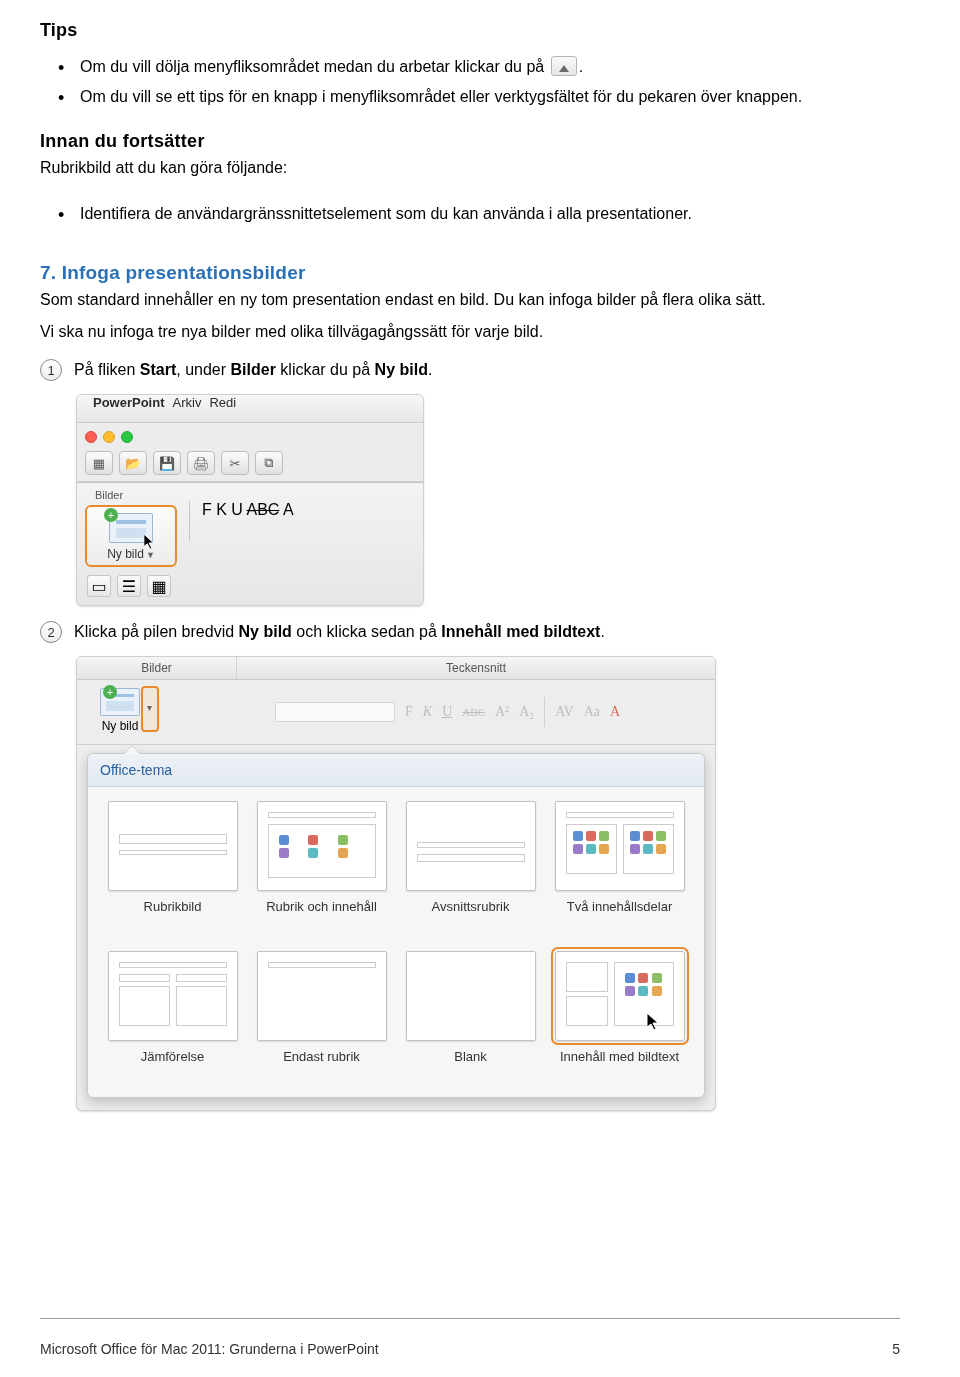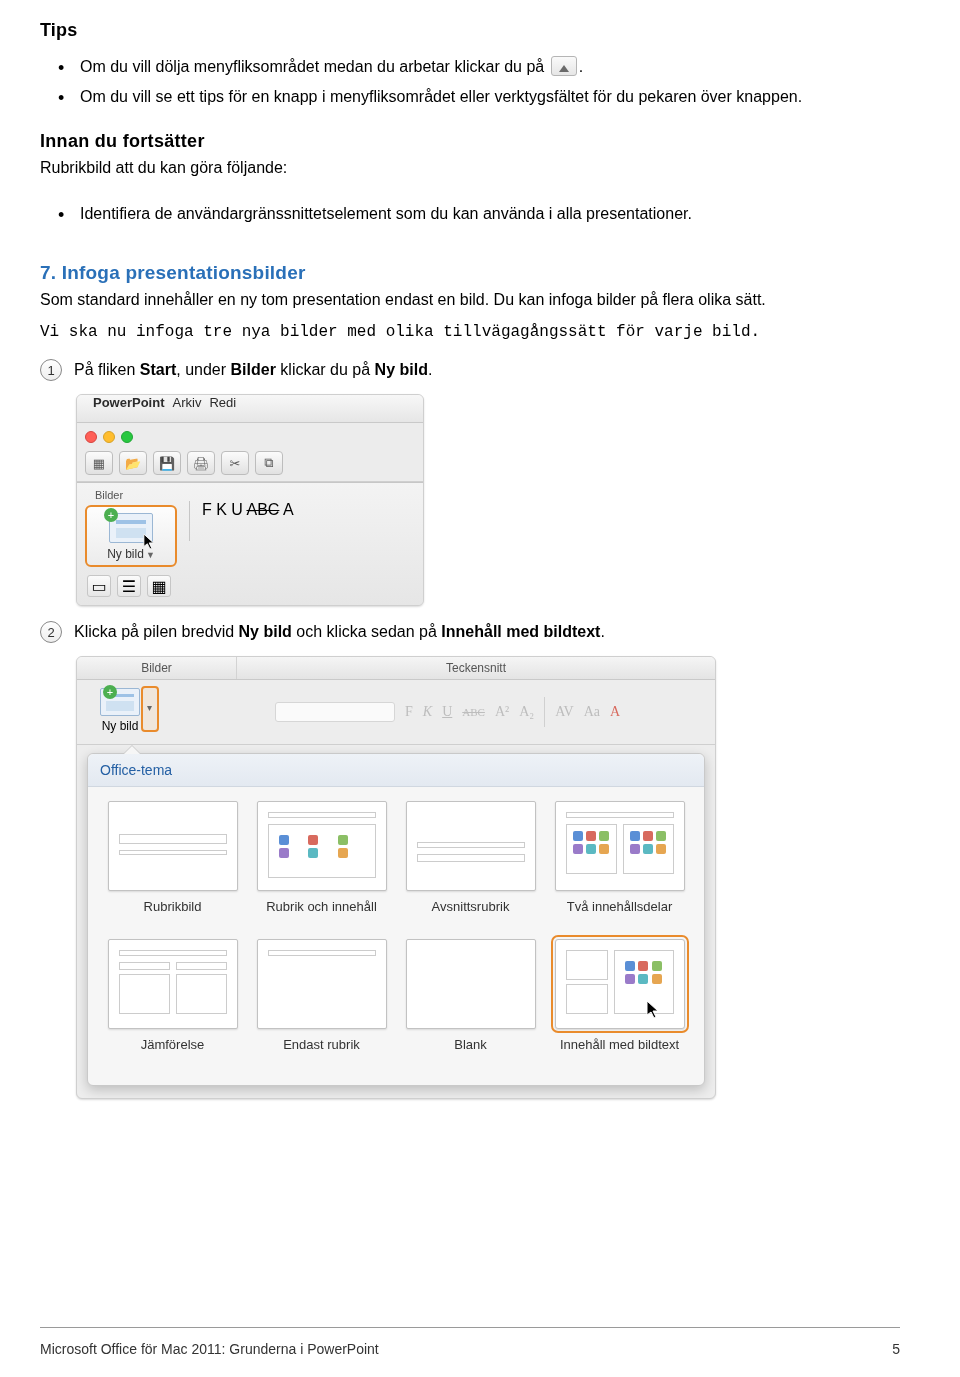--- a/index.html
+++ b/index.html
@@ -186,21 +186,21 @@
     border-bottom:8px solid #f6f6f6;
     filter: drop-shadow(0 -1px 0 #c9c9c9);
   }
   .s2-popup-head {
     padding:8px 12px; font-size:14px; color:#2560a4; font-weight:500;
     background:linear-gradient(#eef2f7,#e3e9f1);
     border-bottom:1px solid #d0d7e0; border-radius:6px 6px 0 0;
   }
   .layout-grid {
     display:grid; grid-template-columns: repeat(4, 1fr);
-    gap: 8px 8px; padding: 14px 14px 16px;
+    gap: 20px 8px; padding: 14px 14px 16px;
   }
   .layout-cell { text-align:center; }
   .layout-thumb {
     width: 130px; height: 90px; margin:0 auto 8px;
     background:#fff; border:1px solid #c2c2c2; border-radius:2px;
     box-shadow: 0 1px 2px rgba(0,0,0,.12);
     position:relative; padding:10px;
   }
   .layout-thumb.sel { outline:2px solid #e98b2c; outline-offset:2px; border-radius:3px; }
   .lt-title { height:10px; border:1px solid #ccc; margin-bottom:6px; }
@@ -211,21 +211,21 @@
   .dots { display:grid; grid-template-columns:repeat(3,1fr); gap:3px; padding:10px; }
   .dots span{ width:10px;height:10px;border-radius:2px; }
   .dots .b{background:#5a8fd6;} .dots .r{background:#d86a5e;} .dots .g{background:#8bbf65;}
   .dots .p{background:#9a7bc9;} .dots .c{background:#5bb9c2;} .dots .o{background:#e6a651;}
   .layout-label { font-size:13px; color:#333; line-height:1.25; min-height:32px; }
   .cursor2 { position:absolute; right:22px; bottom:8px; width:16px; height:20px; }
 
   
   .page-footer {
     position:absolute; left:40px; right:60px; bottom:20px;
-    border-top:1px solid #9a9a9a; padding-top:13px;
+    border-top:1px solid #9a9a9a; padding-top:22px;
     display:flex; justify-content:space-between;
     font-size:14px; color:#333;margin-top:36px;
   }
 </style>
 </head>
 <body>
 
 <div class="h-tips">Tips</div>
 
 <ul class="bul">
@@ -241,21 +241,21 @@
 <div class="h-before">Innan du fortsätter</div>
 <div class="p-line">Rubrikbild att du kan göra följande:</div>
 <ul class="bul" style="margin-top:22px;">
   <li>
     <span>Identifiera de användargränssnittetselement som du kan använda i alla presentationer.</span>
   </li>
 </ul>
 
 <div class="h-section">7. Infoga presentationsbilder</div>
 <div class="p-line" style="margin-top:4px;">Som standard innehåller en ny tom presentation endast en bild. Du kan infoga bilder på flera olika sätt.</div>
-<div class="p-line" style="margin-top:8px;font-family:Liberation Mono, monospace;">Vi ska nu infoga tre nya bilder med olika tillvägagångssätt för varje bild.</div>
+<div class="p-line" style="margin-top:8px;">Vi ska nu infoga tre nya bilder med olika tillvägagångssätt för varje bild.</div>
 
 <div class="step">
   <div class="step-circle">1</div>
   <div class="step-text">
     <span>På fliken </span><b>Start</b><span>, under </span><b>Bilder</b><span> klickar du på </span><b>Ny bild</b><span>.</span>
   </div>
 </div>
 
 <div class="shot1-wrap">
   <div class="shot1">

